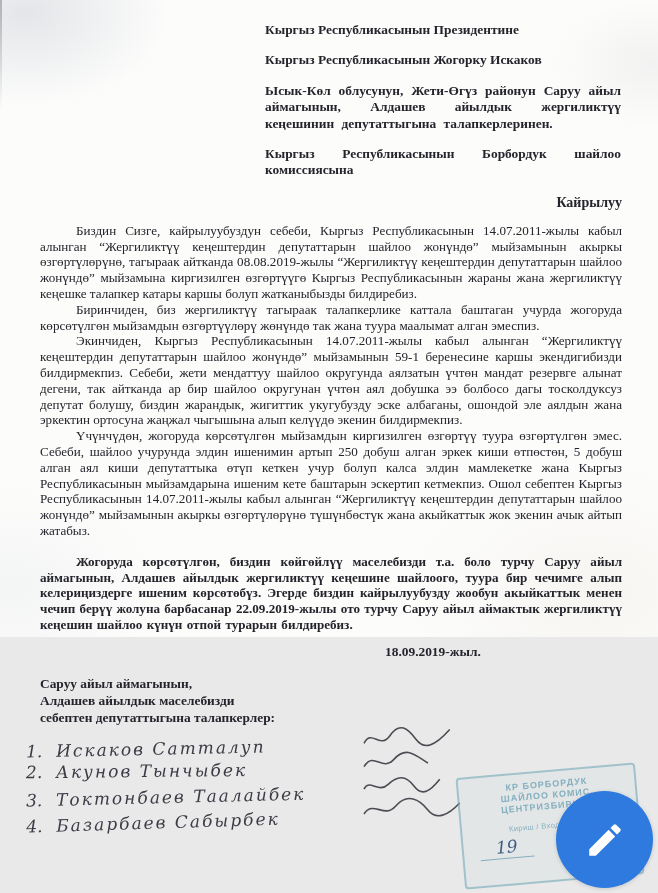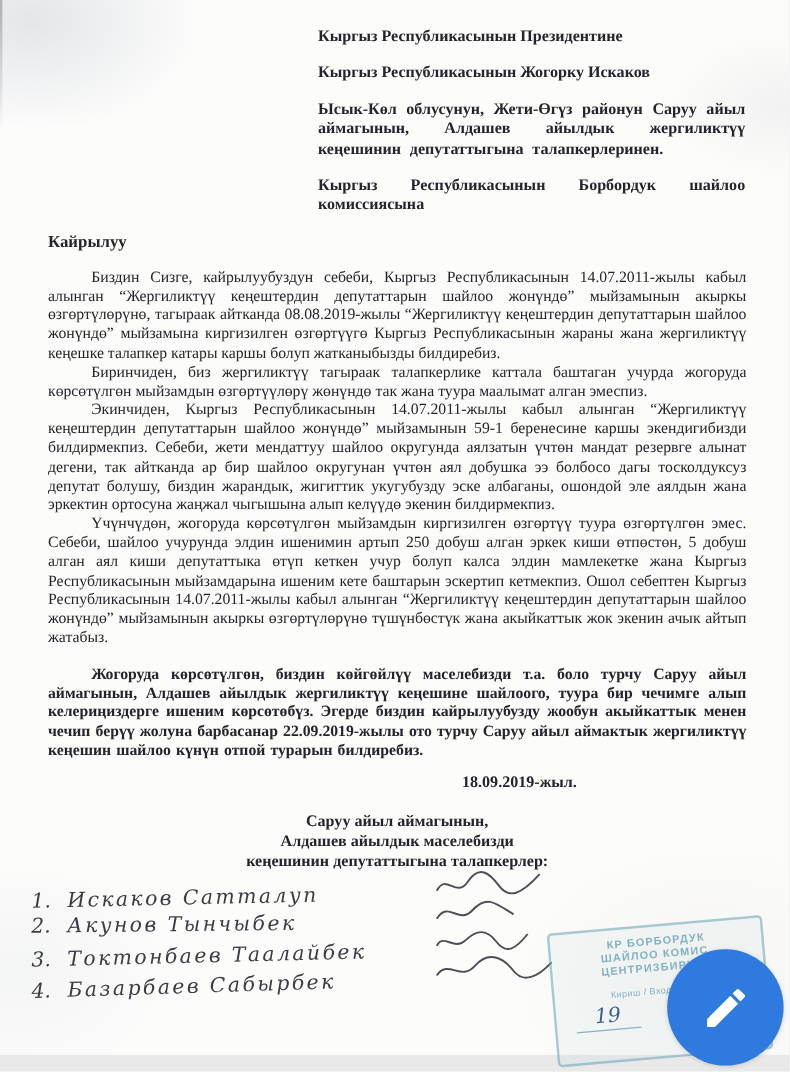--- a/index.html
+++ b/index.html
@@ -2,48 +2,48 @@
 <html><head>
 <meta charset="utf-8">
 <style>
   html,body{margin:0;padding:0;}
   body{
     width:658px;height:893px;overflow:hidden;
     font-family:"Liberation Serif",serif;
     background:#e9e9e9;
   }
   .page{
-    position:relative;width:658px;height:879px;box-sizing:border-box;
+    position:relative;width:658px;height:637px;box-sizing:border-box;
     color:#24242c;
     background-color:#fcfcfb;
     background-image:
       radial-gradient(230px 150px at 4% 2%, rgba(130,140,160,0.20), rgba(130,140,160,0) 62%),
       radial-gradient(140px 90px at 99% 10%, rgba(150,150,155,0.10), rgba(150,150,155,0) 70%),
       radial-gradient(260px 180px at 90% 93%, rgba(205,195,175,0.12), rgba(205,195,175,0) 70%),
       radial-gradient(200px 140px at 2% 92%, rgba(150,160,175,0.08), rgba(150,160,175,0) 70%);
     padding:22px 36px 0 40px;
   }
   .page::after{
     content:"";position:absolute;left:0;top:0;width:2px;height:110px;
     background:linear-gradient(180deg, rgba(70,75,90,0.35), rgba(70,75,90,0));
   }
   
   .addressee-block{margin-left:225px;width:356px;font-weight:bold;font-size:13.4px;line-height:16.4px;}
   .addressee{text-align:justify;margin-bottom:14px;}
   .addressee--wide{word-spacing:4px;}
   
-  .appeal-title{text-align:left;font-weight:bold;font-size:14px;margin:16px 0 12px;}
+  .appeal-title{text-align:right;font-weight:bold;font-size:14px;margin:16px 0 12px;}
   
   .body-text{width:582px;}
   .body-text p{margin:0;text-align:justify;text-indent:36px;font-size:13.1px;line-height:15.8px;}
   .p-bold{font-weight:bold;margin-top:15px !important;word-spacing:1px;}
   
   .date-line{font-weight:bold;font-size:13.4px;margin-top:11px;padding-left:345px;}
   
-  .sig-heading{font-weight:bold;font-size:13.4px;line-height:17px;margin-top:15px;text-align:center;}
+  .sig-heading{font-weight:bold;font-size:13.4px;line-height:17px;margin-top:15px;}
   
   .candidates{margin-top:5px;}
   .candidate-row{
     display:flex;align-items:flex-end;height:24px;
     font-family:"DejaVu Serif",serif;font-style:italic;
     font-size:17px;color:#3c3c46;
   }
   .candidate-row:nth-child(1){transform:rotate(-1.2deg);}
   .candidate-row:nth-child(2){transform:rotate(-0.6deg);}
   .candidate-row:nth-child(3){transform:rotate(-1.4deg);}
@@ -97,21 +97,21 @@
     <p>Экинчиден, Кыргыз Республикасынын 14.07.2011-жылы кабыл алынган “Жергиликтүү кеңештердин депутаттарын шайлоо жонүндө” мыйзамынын 59-1 беренесине каршы экендигибизди билдирмекпиз. Себеби, жети мендаттуу шайлоо округунда аялзатын үчтөн мандат резервге алынат дегени, так айтканда ар бир шайлоо округунан үчтөн аял добушка ээ болбосо дагы тосколдуксуз депутат болушу, биздин жарандык, жигиттик укугубузду эске албаганы, ошондой эле аялдын жана эркектин ортосуна жаңжал чыгышына алып келүүдө экенин билдирмекпиз.</p>
     <p>Үчүнчүдөн, жогоруда көрсөтүлгөн мыйзамдын киргизилген өзгөртүү туура өзгөртүлгөн эмес. Себеби, шайлоо учурунда элдин ишенимин артып 250 добуш алган эркек киши өтпөстөн, 5 добуш алган аял киши депутаттыка өтүп кеткен учур болуп калса элдин мамлекетке жана Кыргыз Республикасынын мыйзамдарына ишеним кете баштарын эскертип кетмекпиз. Ошол себептен Кыргыз Республикасынын 14.07.2011-жылы кабыл алынган “Жергиликтүү кеңештердин депутаттарын шайлоо жонүндө” мыйзамынын акыркы өзгөртүлөрүнө түшүнбөстүк жана акыйкаттык жок экенин ачык айтып жатабыз.</p>
     <p class="p-bold">Жогоруда көрсөтүлгөн, биздин көйгөйлүү маселебизди т.а. боло турчу Саруу айыл аймагынын, Алдашев айылдык жергиликтүү кеңешине шайлоого, туура бир чечимге алып келериңиздерге ишеним көрсөтөбүз. Эгерде биздин кайрылуубузду жообун акыйкаттык менен чечип берүү жолуна барбасанар 22.09.2019-жылы ото турчу Саруу айыл аймактык жергиликтүү кеңешин шайлоо күнүн отпой турарын билдиребиз.</p>
   </div>
 
   <div class="date-line">18.09.2019-жыл.</div>
 
   <div class="sig-heading">
     <div>Саруу айыл аймагынын,</div>
     <div>Алдашев айылдык маселебизди</div>
-    <div>кеңешинин депутаттыгына талапкерлер:</div>
+    <div>себептен депутаттыгына талапкерлер:</div>
   </div>
 
   <div class="candidates">
     <div class="candidate-row">
       <span class="candidate-number">1.</span>
       <span class="candidate-name">Искаков Сатталуп</span>
       <span class="signature-mark">
         <svg width="90" height="24" viewBox="0 0 90 24">
             <path d="M2 17 C10 2, 18 24, 28 10 S46 3, 54 14 S72 22, 88 5" stroke="#3c3c46" stroke-width="1.6" fill="none"></path>
           </svg>

